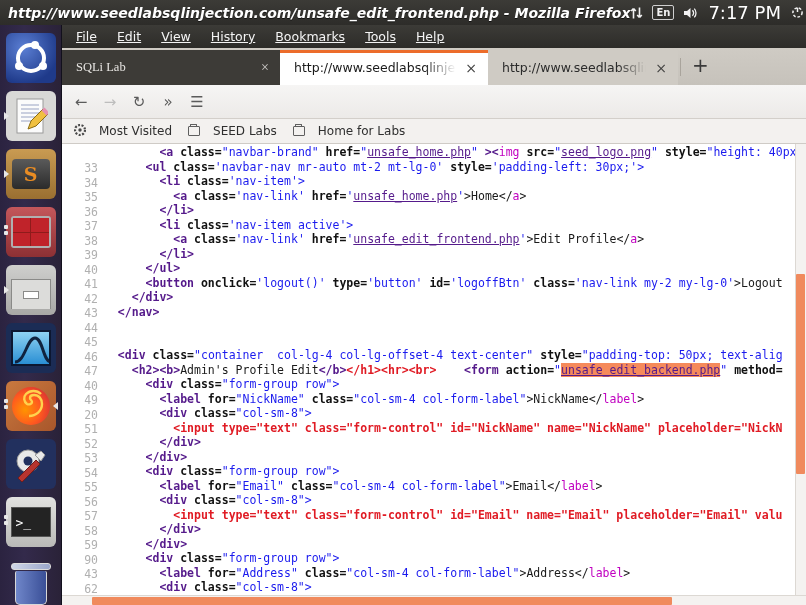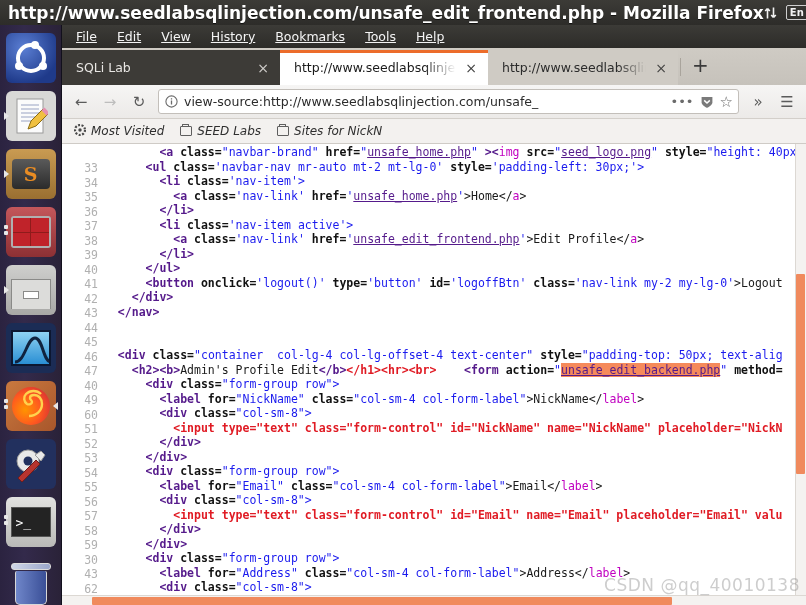--- a/index.html
+++ b/index.html
@@ -12,23 +12,24 @@
   #screen { position: relative; width: 806px; height: 605px; overflow: hidden; }
 
   
   #top-panel {
     position: absolute; top: 0; left: 0; width: 806px; height: 25px;
     background: linear-gradient(to bottom, #3c3b37 0%, #2d2c29 100%);
     display: flex; align-items: center;
     color: #ffffff;
   }
   #win-title {
-    font-size: 17px; font-weight: bold; color: #ffffff;
+    font-size: 14px; font-weight: bold; color: #ffffff;
     margin-left: 8px; white-space: nowrap;
     text-shadow: 0 1px 0 rgba(0,0,0,.6);
+    font-style: italic;
   }
   #tray { margin-left: auto; display: flex; align-items: center; gap: 9px; padding-right: 16px; }
   .tray-ico { display: flex; align-items: center; justify-content: center; color: #f2f2f2; }
   #kbd-badge {
     border: 1px solid #cfcfcf; border-radius: 2px;
     font-size: 10px; font-weight: bold; padding: 0px 3px; line-height: 13px;
     color: #f2f2f2;
   }
   #clock { font-size: 18px; color: #ffffff; font-weight: normal; white-space: nowrap; }
 
@@ -151,21 +152,21 @@
     flex:1; font-size:12.5px; color:#2b2b2b; white-space:nowrap; overflow:hidden;
     -webkit-mask-image: linear-gradient(to right, #000 88%, transparent 100%);
     mask-image: linear-gradient(to right, #000 88%, transparent 100%);
   }
   .url-ico { color:#6b6b6b; font-size:13px; display:flex; align-items:center; }
 
   #bookmarks {
     height: 25px; background:#f3f1ef; border-bottom:1px solid #cfcbc6;
     display:flex; align-items:center; gap:16px; padding-left:12px;
   }
-  .bm { display:flex; align-items:center; gap:5px; font-size:12px; color:#2f2f2f; white-space:nowrap;font-style:italic; }
+  .bm { display:flex; align-items:center; gap:13px; font-size:12px; color:#2f2f2f; white-space:nowrap; }
   .bm-folder { width:12px; height:10px; border:1.4px solid #5e5e5e; border-radius:1px; position:relative; }
   .bm-folder::before { content:''; position:absolute; top:-3px; left:1px; width:5px; height:2px;
     border:1.4px solid #5e5e5e; border-bottom:none; border-radius:1px 1px 0 0; }
 
   
   #source {
     position:relative; height: 461px; background:#ffffff; overflow:hidden;
     font-family:"DejaVu Sans Mono", monospace; font-size:11.5px;
   }
   #gutter {
@@ -345,57 +346,40 @@
       <span class="menu-item"><u>File</u></span>
       <span class="menu-item"><u>Edit</u></span>
       <span class="menu-item"><u>View</u></span>
       <span class="menu-item"><u>History</u></span>
       <span class="menu-item"><u>Bookmarks</u></span>
       <span class="menu-item"><u>Tools</u></span>
       <span class="menu-item"><u>Help</u></span>
     </div>
 
     <div id="tabstrip">
-      <div class="tab inactive" style="min-width:218px;max-width:218px;">
+      <div class="tab inactive" style="min-width:218px;max-width:218px;font-family:Liberation Serif, serif;">
         <span class="tab-lbl">SQLi Lab</span>
         <span class="tab-x">×</span>
       </div>
       <div class="tab active" style="min-width:208px;max-width:208px;">
         <span class="tab-lbl">http://www.seedlabsqlinje</span>
         <span class="tab-x">×</span>
       </div>
       <div class="tab inactive" style="min-width:190px;max-width:190px;background:#cfcbc4;color:#2b2b2b;">
         <span class="tab-lbl">http://www.seedlabsqlinje</span>
         <span class="tab-x">×</span>
       </div>
       <span class="divider"></span>
       <span id="newtab">+</span>
     </div>
 
     <div id="navbar">
       <span class="navbtn">←</span>
       <span class="navbtn disabled">→</span>
       <span class="navbtn">↻</span>
-      <div id="urlbar">
-        <span class="url-ico">
-          <svg width="13" height="13" viewBox="0 0 13 13">
-              <circle cx="6.5" cy="6.5" r="5.6" fill="none" stroke="#6b6b6b" stroke-width="1.1"></circle>
-              <path d="M6.5 5.6v4M6.5 3.3v1.1" stroke="#6b6b6b" stroke-width="1.3"></path>
-            </svg>
-        </span>
-        <span id="url-text">view-source:http://www.seedlabsqlinjection.com/unsafe_</span>
-        <span class="url-ico">•••</span>
-        <span class="url-ico">
-          <svg width="14" height="14" viewBox="0 0 14 14">
-              <path d="M1.6 2h10.8v5.2c0 3.1-5.4 5.6-5.4 5.6S1.6 10.3 1.6 7.2z" fill="#7a7a7a"></path>
-              <path d="M4.2 5.4l2.8 2.6 2.8-2.6" stroke="#fff" stroke-width="1.5" fill="none"></path>
-            </svg>
-        </span>
-        <span class="url-ico" style="font-size:15px;">☆</span>
-      </div>
       <span class="navbtn">»</span>
       <span class="navbtn">☰</span>
     </div>
 
     <div id="bookmarks">
       <span class="bm">
         <span>
           <svg width="12" height="12" viewBox="0 0 12 12">
               <g fill="#4a4a4a">
                 <circle cx="6" cy="6" r="5" fill="none" stroke="#4a4a4a" stroke-width="2.2" stroke-dasharray="2 1.5"></circle>
@@ -404,21 +388,21 @@
             </svg>
         </span>
         <span>Most Visited</span>
       </span>
       <span class="bm">
         <span class="bm-folder"></span>
         <span>SEED Labs</span>
       </span>
       <span class="bm">
         <span class="bm-folder"></span>
-        <span>Sites for NickN</span>
+        <span>Home for Labs</span>
       </span>
     </div>
 
     <div id="source">
       <div id="gutter">
           <div class="ln">33</div>
           <div class="ln">34</div>
           <div class="ln">35</div>
           <div class="ln">36</div>
           <div class="ln">37</div>
@@ -427,41 +411,40 @@
           <div class="ln">40</div>
           <div class="ln">41</div>
           <div class="ln">42</div>
           <div class="ln">43</div>
           <div class="ln">44</div>
           <div class="ln">45</div>
           <div class="ln">46</div>
           <div class="ln">47</div>
           <div class="ln">40</div>
           <div class="ln">49</div>
-          <div class="ln">60</div>
+          <div class="ln">20</div>
           <div class="ln">51</div>
           <div class="ln">52</div>
           <div class="ln">53</div>
           <div class="ln">54</div>
           <div class="ln">55</div>
           <div class="ln">56</div>
           <div class="ln">57</div>
           <div class="ln">58</div>
           <div class="ln">59</div>
-          <div class="ln">30</div>
+          <div class="ln">90</div>
           <div class="ln">43</div>
           <div class="ln">62</div>
           <div class="ln">63</div>
           <div class="ln">64</div>
         </div>
       <div id="code"><div class="cl"><span class="tx">        </span><span class="tg">&lt;a </span><span class="at">class=</span><span class="vl">"navbar-brand" </span><span class="at">href=</span><span class="vl">"</span><span class="lk">unsafe_home.php</span><span class="vl">" </span><span class="tg">&gt;&lt;</span><span class="mg">img </span><span class="at">src=</span><span class="vl">"</span><span class="lk">seed_logo.png</span><span class="vl">" </span><span class="at">style=</span><span class="vl">"height: 40px</span></div><div class="cl"><span class="tx">      </span><span class="tg">&lt;ul </span><span class="at">class=</span><span class="vl">'navbar-nav mr-auto mt-2 mt-lg-0' </span><span class="at">style=</span><span class="vl">'padding-left: 30px;'&gt;</span></div><div class="cl"><span class="tx">        </span><span class="tg">&lt;li </span><span class="at">class=</span><span class="vl">'nav-item'&gt;</span></div><div class="cl"><span class="tx">          </span><span class="tg">&lt;a </span><span class="at">class=</span><span class="vl">'nav-link' </span><span class="at">href=</span><span class="vl">'</span><span class="lk">unsafe_home.php</span><span class="vl">'</span><span class="tx">&gt;Home&lt;/</span><span class="mg">a</span><span class="tx">&gt;</span></div><div class="cl"><span class="tx">        </span><span class="tg">&lt;/li&gt;</span></div><div class="cl"><span class="tx">        </span><span class="tg">&lt;li </span><span class="at">class=</span><span class="vl">'nav-item active'&gt;</span></div><div class="cl"><span class="tx">          </span><span class="tg">&lt;a </span><span class="at">class=</span><span class="vl">'nav-link' </span><span class="at">href=</span><span class="vl">'</span><span class="lk">unsafe_edit_frontend.php</span><span class="vl">'</span><span class="tx">&gt;Edit Profile&lt;/</span><span class="mg">a</span><span class="tx">&gt;</span></div><div class="cl"><span class="tx">        </span><span class="tg">&lt;/li&gt;</span></div><div class="cl"><span class="tx">      </span><span class="tg">&lt;/ul&gt;</span></div><div class="cl"><span class="tx">      </span><span class="tg">&lt;button </span><span class="at">onclick=</span><span class="vl">'logout()' </span><span class="at">type=</span><span class="vl">'button' </span><span class="at">id=</span><span class="vl">'logoffBtn' </span><span class="at">class=</span><span class="vl">'nav-link my-2 my-lg-0'</span><span class="tx">&gt;Logout</span></div><div class="cl"><span class="tx">    </span><span class="tg">&lt;/div&gt;</span></div><div class="cl"><span class="tx">  </span><span class="tg">&lt;/nav&gt;</span></div><div class="cl">&nbsp;</div><div class="cl">&nbsp;</div><div class="cl"><span class="tx">  </span><span class="tg">&lt;div </span><span class="at">class=</span><span class="vl">"container  col-lg-4 col-lg-offset-4 text-center" </span><span class="at">style=</span><span class="vl">"padding-top: 50px; text-alig</span></div><div class="cl"><span class="tx">    </span><span class="tg">&lt;h2&gt;&lt;b&gt;</span><span class="tx">Admin's Profile Edit</span><span class="tg">&lt;/b&gt;</span><span class="rd">&lt;/h1&gt;&lt;hr&gt;&lt;br&gt;</span><span class="tx">    </span><span class="tg">&lt;form </span><span class="at">action=</span><span class="vl">"</span><span class="hl" style="background: rgb(245, 138, 91);">unsafe_edit_backend.php</span><span class="vl">" </span><span class="at">method=</span></div><div class="cl"><span class="tx">      </span><span class="tg">&lt;div </span><span class="at">class=</span><span class="vl">"form-group row"&gt;</span></div><div class="cl"><span class="tx">        </span><span class="tg">&lt;label </span><span class="at">for=</span><span class="vl">"NickName" </span><span class="at">class=</span><span class="vl">"col-sm-4 col-form-label"</span><span class="tx">&gt;NickName&lt;/</span><span class="mg">label</span><span class="tx">&gt;</span></div><div class="cl"><span class="tx">        </span><span class="tg">&lt;div </span><span class="at">class=</span><span class="vl">"col-sm-8"&gt;</span></div><div class="cl"><span class="tx">          </span><span class="rd">&lt;input type="text" class="form-control" id="NickName" name="NickName" placeholder="NickN</span></div><div class="cl"><span class="tx">        </span><span class="tg">&lt;/div&gt;</span></div><div class="cl"><span class="tx">      </span><span class="tg">&lt;/div&gt;</span></div><div class="cl"><span class="tx">      </span><span class="tg">&lt;div </span><span class="at">class=</span><span class="vl">"form-group row"&gt;</span></div><div class="cl"><span class="tx">        </span><span class="tg">&lt;label </span><span class="at">for=</span><span class="vl">"Email" </span><span class="at">class=</span><span class="vl">"col-sm-4 col-form-label"</span><span class="tx">&gt;Email&lt;/</span><span class="mg">label</span><span class="tx">&gt;</span></div><div class="cl"><span class="tx">        </span><span class="tg">&lt;div </span><span class="at">class=</span><span class="vl">"col-sm-8"&gt;</span></div><div class="cl"><span class="tx">          </span><span class="rd">&lt;input type="text" class="form-control" id="Email" name="Email" placeholder="Email" valu</span></div><div class="cl"><span class="tx">        </span><span class="tg">&lt;/div&gt;</span></div><div class="cl"><span class="tx">      </span><span class="tg">&lt;/div&gt;</span></div><div class="cl"><span class="tx">      </span><span class="tg">&lt;div </span><span class="at">class=</span><span class="vl">"form-group row"&gt;</span></div><div class="cl"><span class="tx">        </span><span class="tg">&lt;label </span><span class="at">for=</span><span class="vl">"Address" </span><span class="at">class=</span><span class="vl">"col-sm-4 col-form-label"</span><span class="tx">&gt;Address&lt;/</span><span class="mg">label</span><span class="tx">&gt;</span></div><div class="cl"><span class="tx">        </span><span class="tg">&lt;div </span><span class="at">class=</span><span class="vl">"col-sm-8"&gt;</span></div><div class="cl"><span class="tx">          </span><span class="rd">&lt;input type="text" class="form-control" id="Address" name="Address" placeholder="Address</span></div></div>
 
       <div id="vscroll">
         <div id="vthumb" style="top:130px;height:200px;"></div>
       </div>
       <div id="hscroll">
         <div id="hthumb" style="width:580px;"></div>
       </div>
 
-      <div id="watermark">CSDN @qq_40010138</div>
     </div>
   </div>
 </div>
 
 </body></html>

